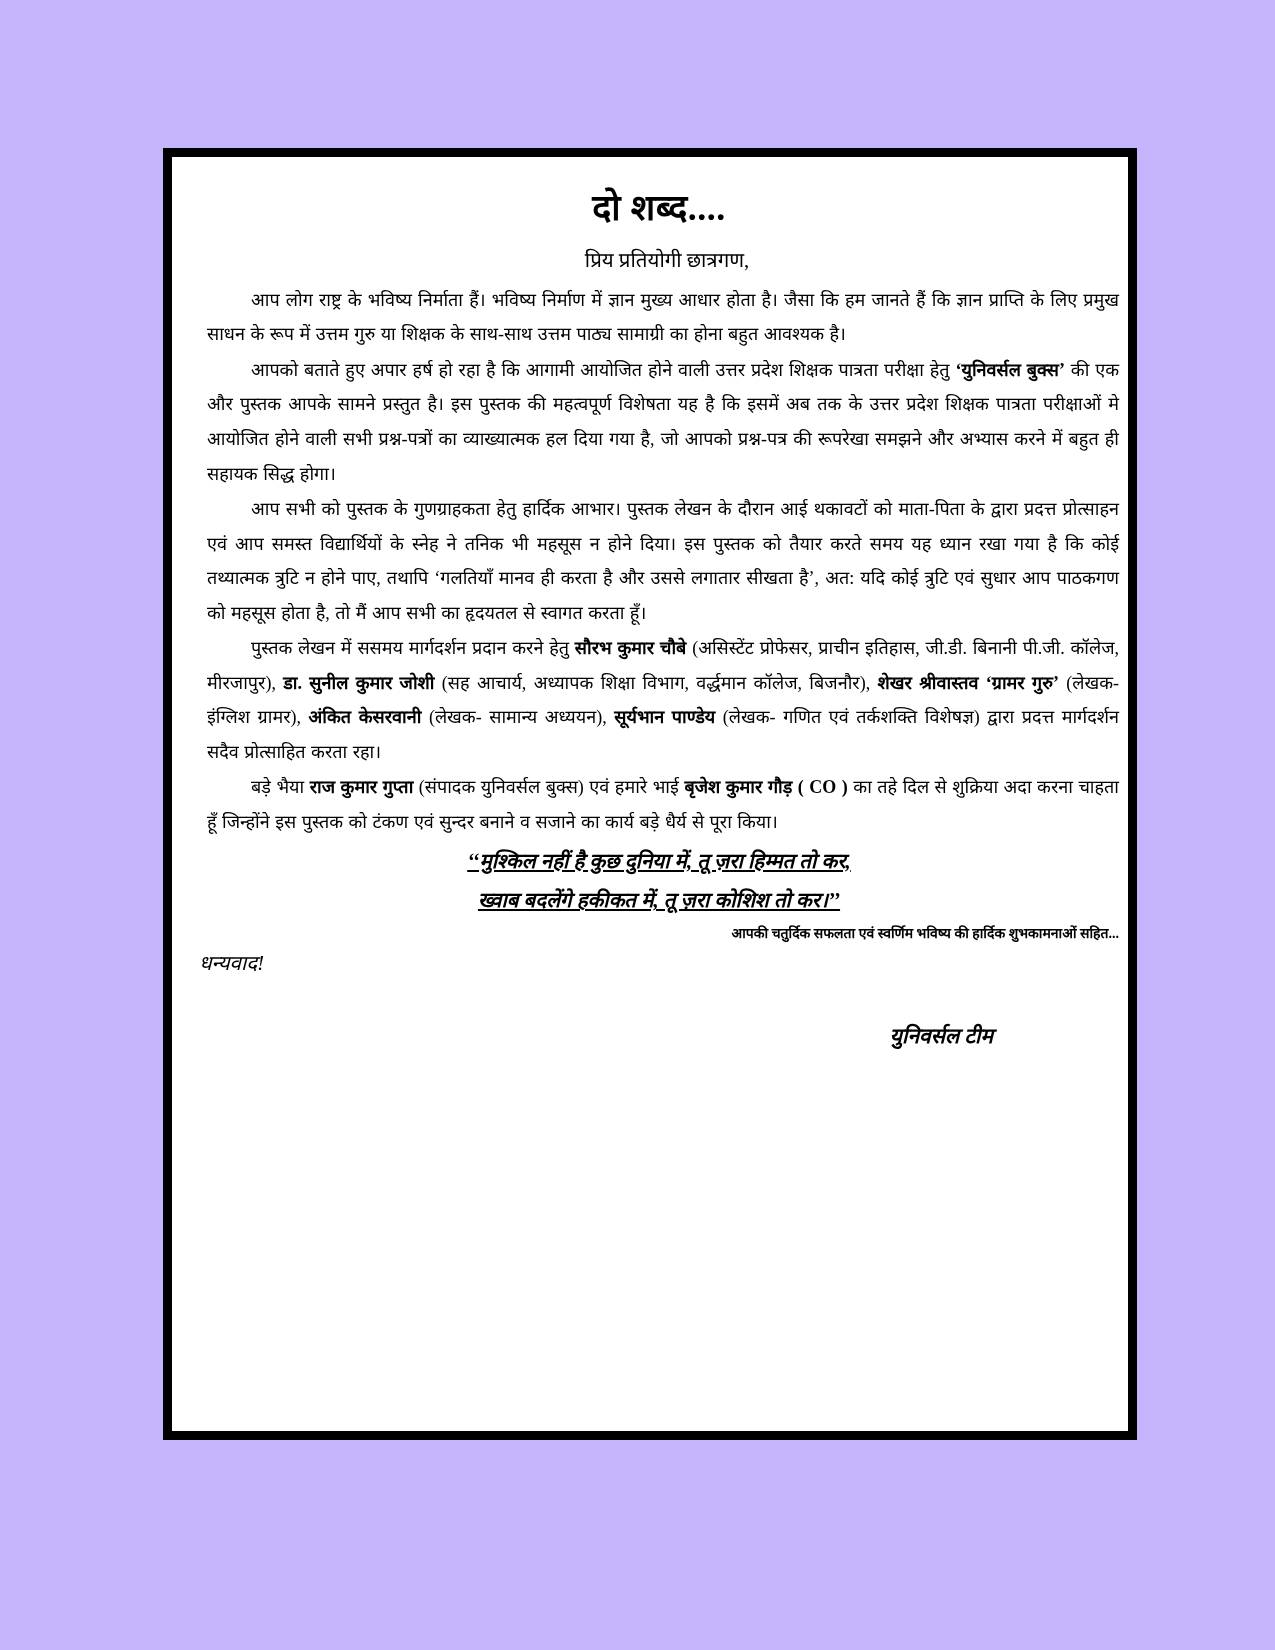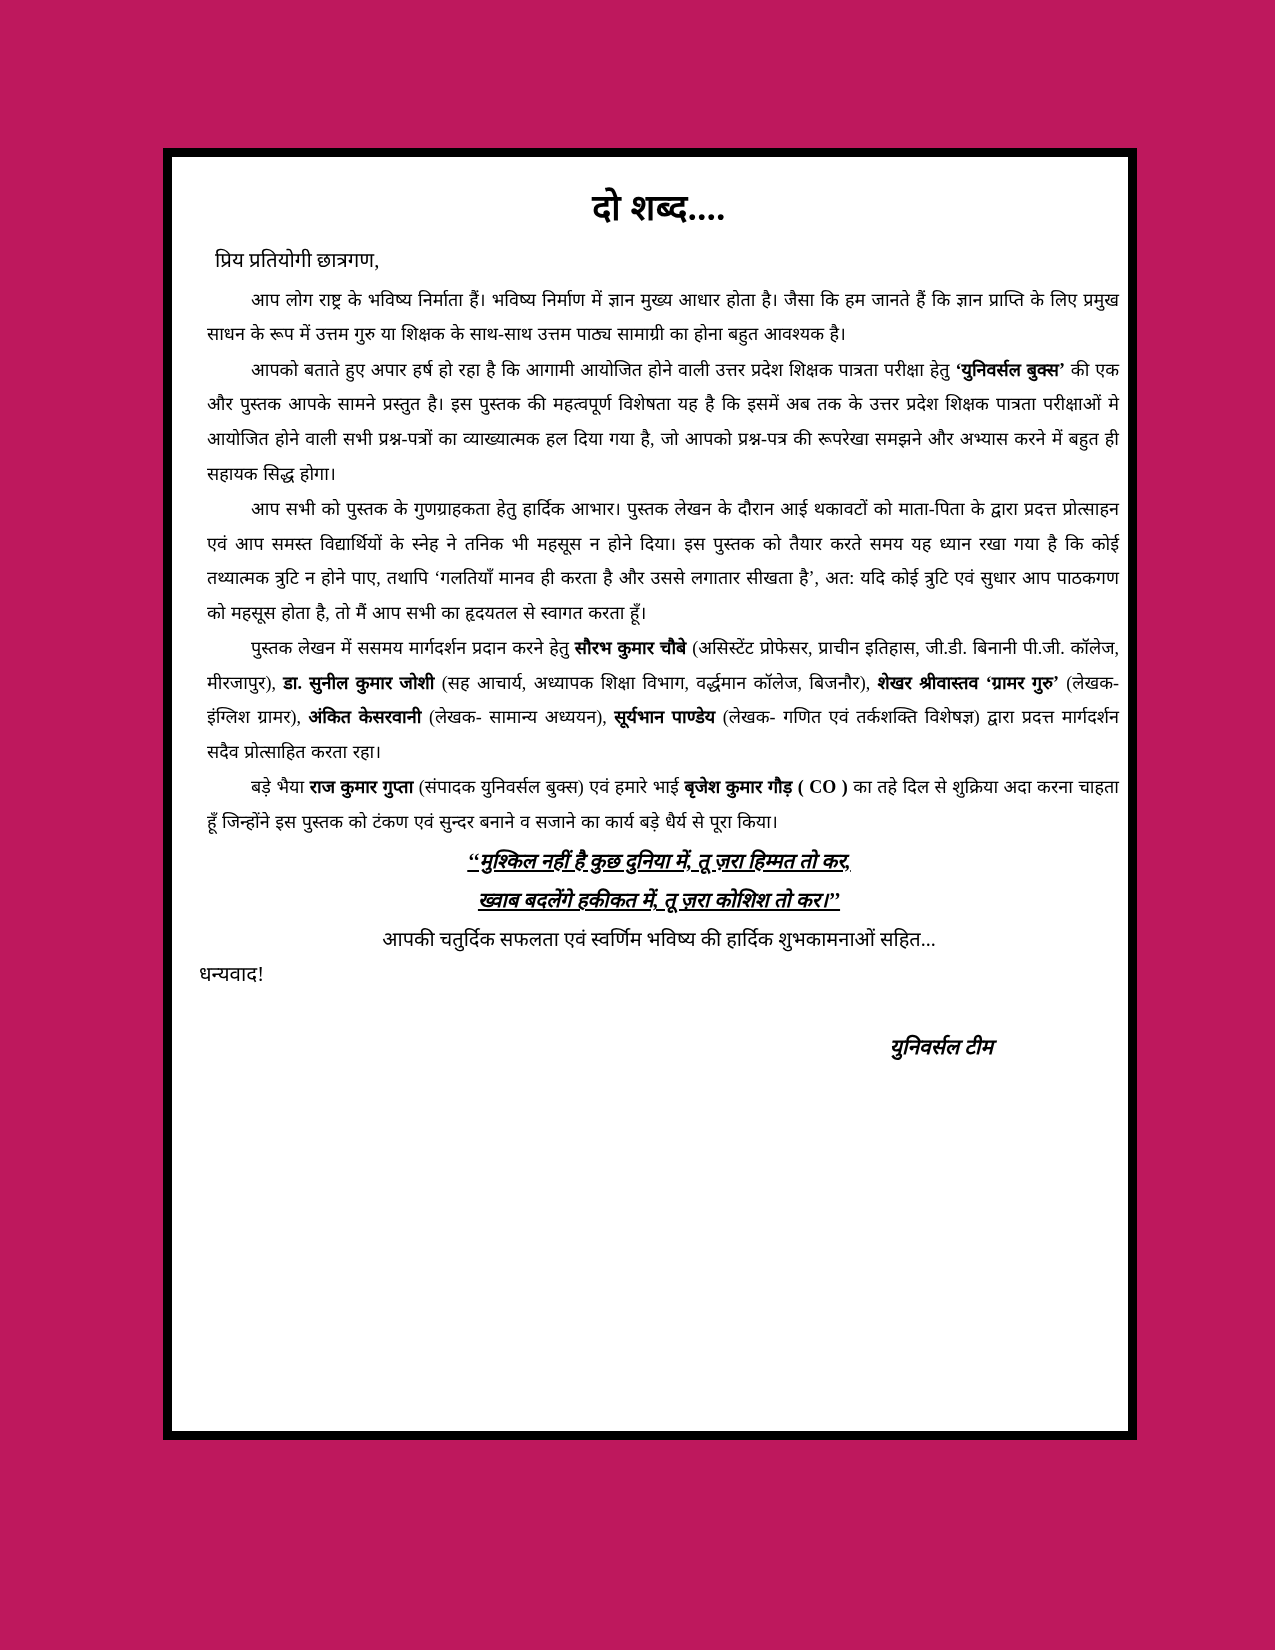--- a/index.html
+++ b/index.html
@@ -11,21 +11,21 @@
     width: 1275px;
     height: 1650px;
     font-family: "Liberation Serif", "DejaVu Serif", serif;
     color: #000000;
   }
 
   .page {
     position: relative;
     width: 1275px;
     height: 1650px;
-    background: #be185d;
+    background: #c4b5fd;
     box-sizing: border-box;
   }
 
   
   .frame {
     position: absolute;
     left: 163px;
     top: 148px;
     width: 974px;
     height: 1292px;
@@ -50,21 +50,21 @@
     font-weight: 700;
     line-height: 1.25;
     margin: 8px 0 14px 0;
     letter-spacing: 0.5px;
   }
 
   .salutation {
     font-size: 20.5px;
     line-height: 1.55;
     margin: 0 0 6px 16px;
-    text-align: left;
+    text-align: center;
   }
 
   .para {
     font-size: 18px;
     line-height: 1.92;
     margin: 0 0 1px 8px;
     text-align: justify;
     text-align-last: left;
     text-indent: 44px;
     word-spacing: 1px;
@@ -79,33 +79,35 @@
     font-size: 20.5px;
     font-style: italic;
     font-weight: 700;
     line-height: 1.75;
     margin: 4px 0 0 0;
     text-indent: 0;
     text-decoration: underline;
   }
 
   .closing {
-    font-size: 20px;
+    font-size: 14px;
     line-height: 1.8;
     margin: 2px 0 0 0;
     text-indent: 0;
-    text-align: center;
+    text-align: right;
+    font-weight: bold;
   }
 
   .thanks {
     font-size: 20.5px;
     line-height: 1.7;
     margin: 0;
     text-indent: 0;
     text-align: left;
+    font-style: italic;
   }
 
   .signature {
     font-size: 21px;
     font-style: italic;
     font-weight: 600;
     text-align: right;
     margin-top: 40px;
     padding-right: 126px;
   }

